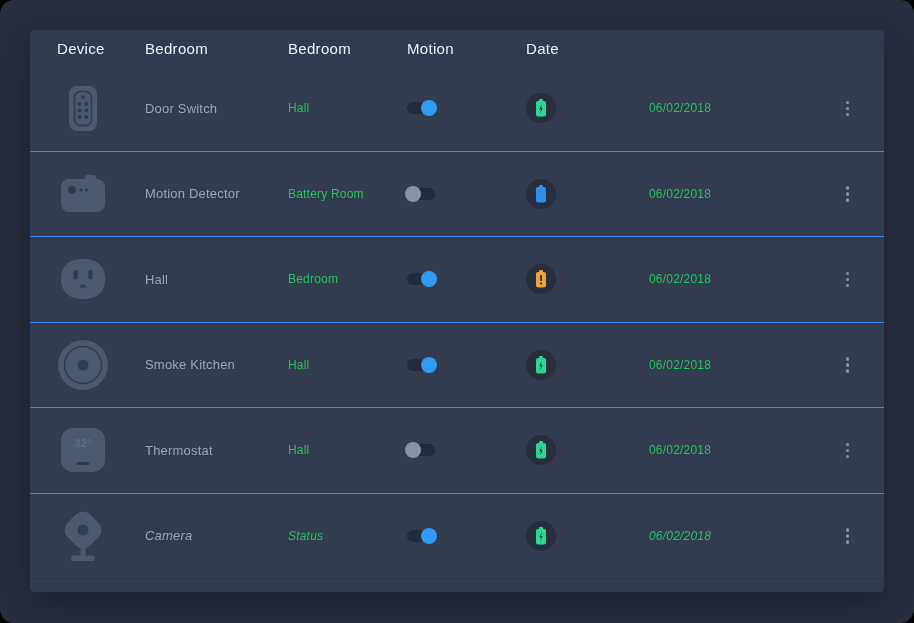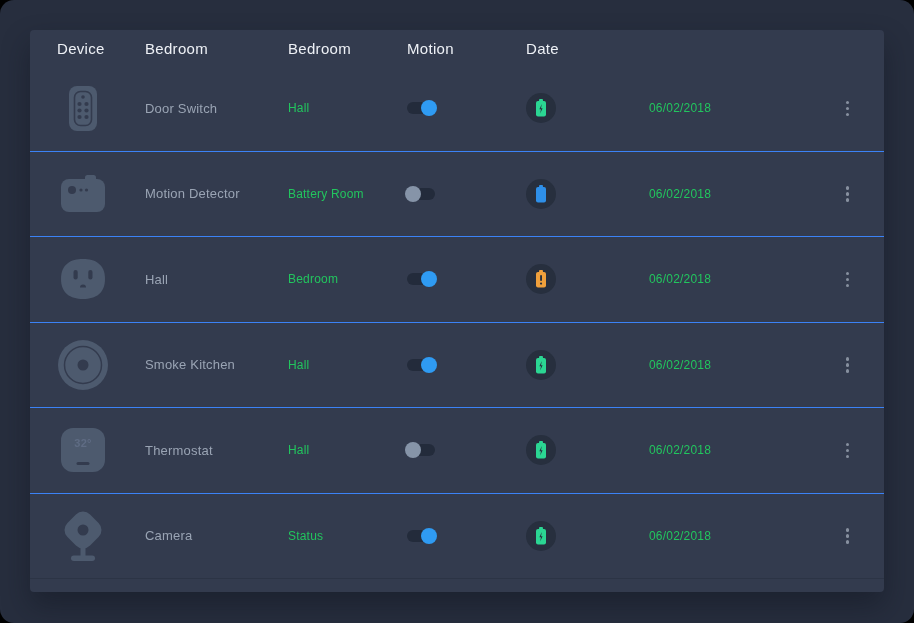--- a/index.html
+++ b/index.html
@@ -5,21 +5,21 @@
   html,body{margin:0;padding:0;background:#000;}
   body{width:914px;height:623px;font-family:"Liberation Sans",sans-serif;-webkit-font-smoothing:antialiased;}
   .screen{position:relative;width:914px;height:623px;background:#272e3e;border-radius:14px;overflow:hidden;}
   .panel{position:absolute;left:30px;top:30px;width:854px;height:562px;background:#333b4e;border-radius:4px;
          box-shadow:0 14px 28px rgba(16,20,30,.45);}
   .grid-row{display:grid;grid-template-columns:88px 143px 119px 119px 123px 1fr 40px;align-items:center;
             padding:0 27px;}
   .hdr{height:36px;color:#eef1f6;font-size:15px;letter-spacing:.3px;}
   .hdr span{font-weight:400;}
   .row{height:84.5px;border-bottom:1px solid #3b82f6;}
-  .row:last-child{border-bottom:1px solid #2c3445;}
+  .row:last-child{border-bottom:1px solid #2c3445;font-style:italic;}
   .cell-name{color:#9aa4b4;font-size:13px;letter-spacing:.2px;}
   .cell-muted{color:#22c55e;font-size:12px;letter-spacing:.2px;}
   .devicon{justify-self:start;display:flex;align-items:center;justify-content:center;width:52px;}
   .devicon svg{display:block;}
   
   .toggle{position:relative;width:28px;height:12px;border-radius:6px;background:#232b3b;cursor:pointer;}
   .toggle .knob{position:absolute;top:-2px;left:-2px;width:16px;height:16px;border-radius:50%;background:#8694a8;}
   .toggle.on .knob{left:14px;background:#2f9bf3;}
   
   .batt-wrap{width:30px;height:30px;border-radius:50%;background:#272f3e;display:flex;align-items:center;justify-content:center;}

